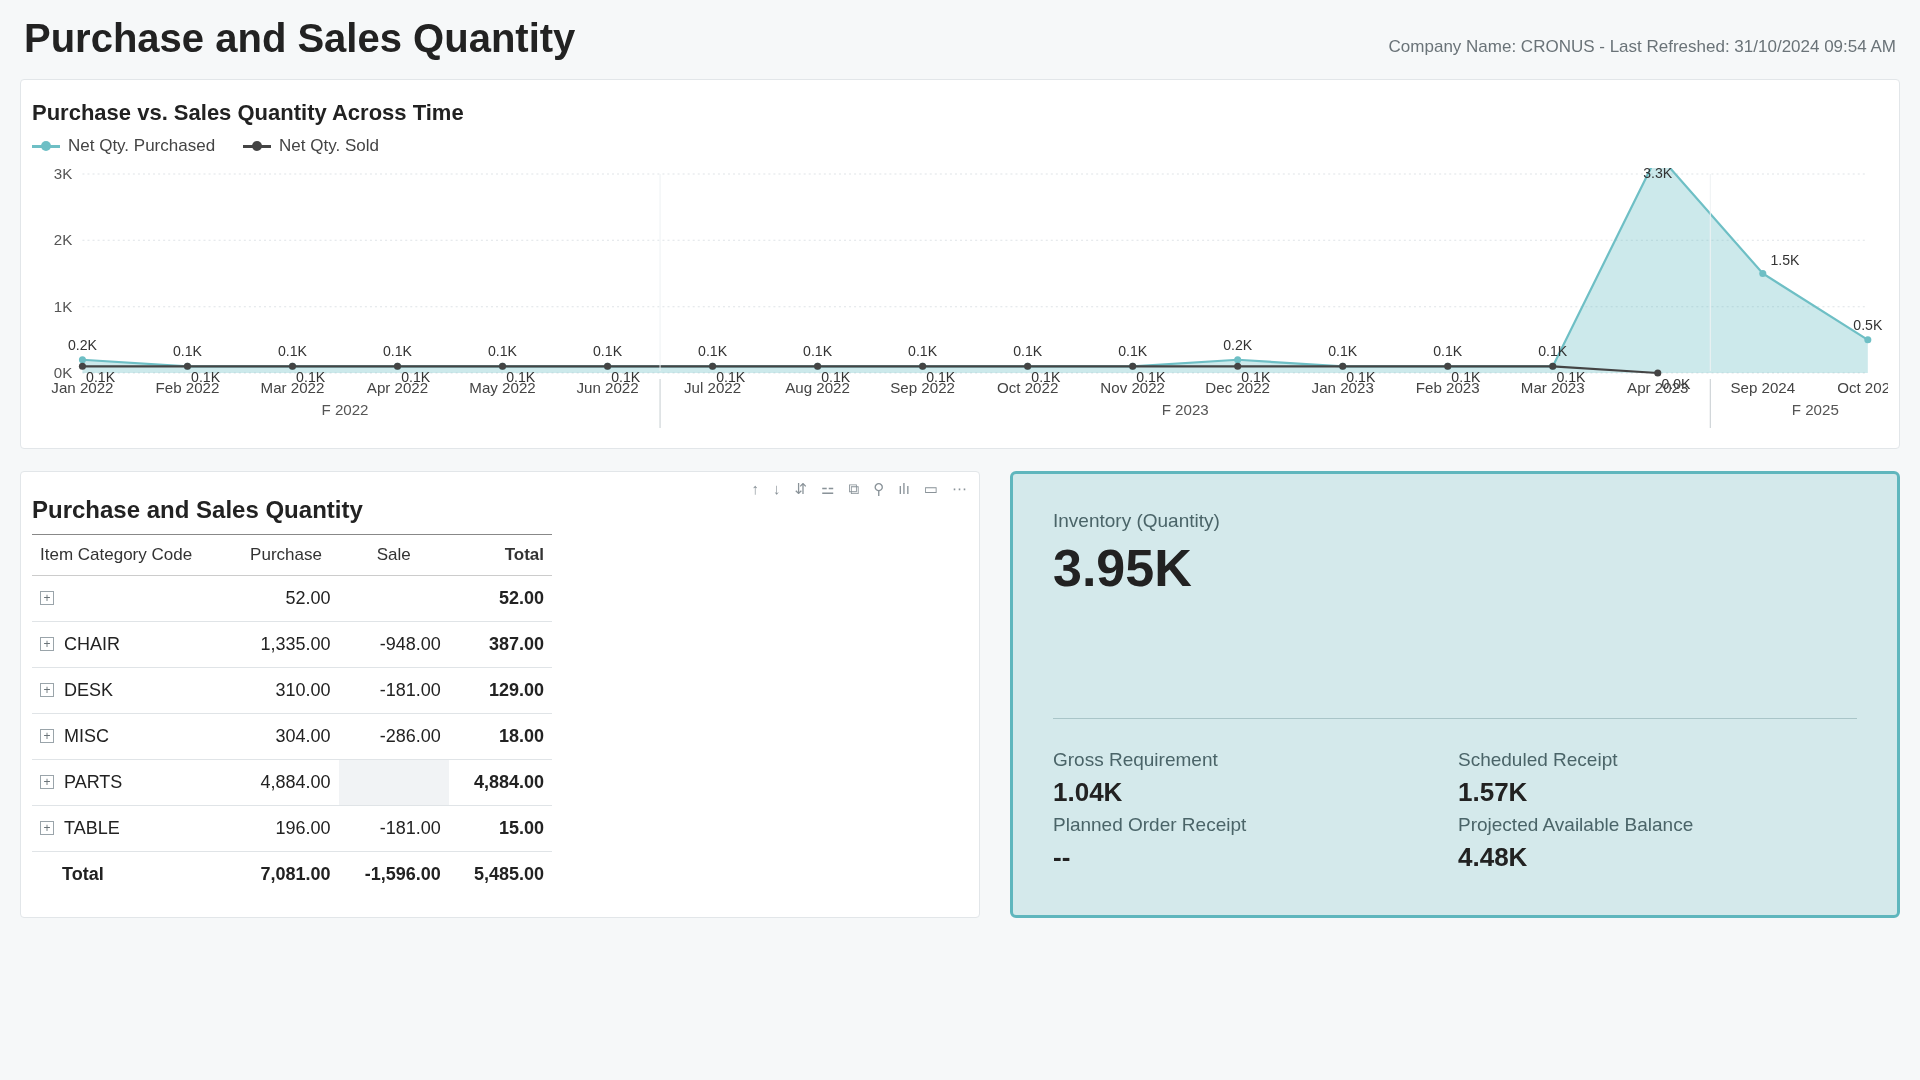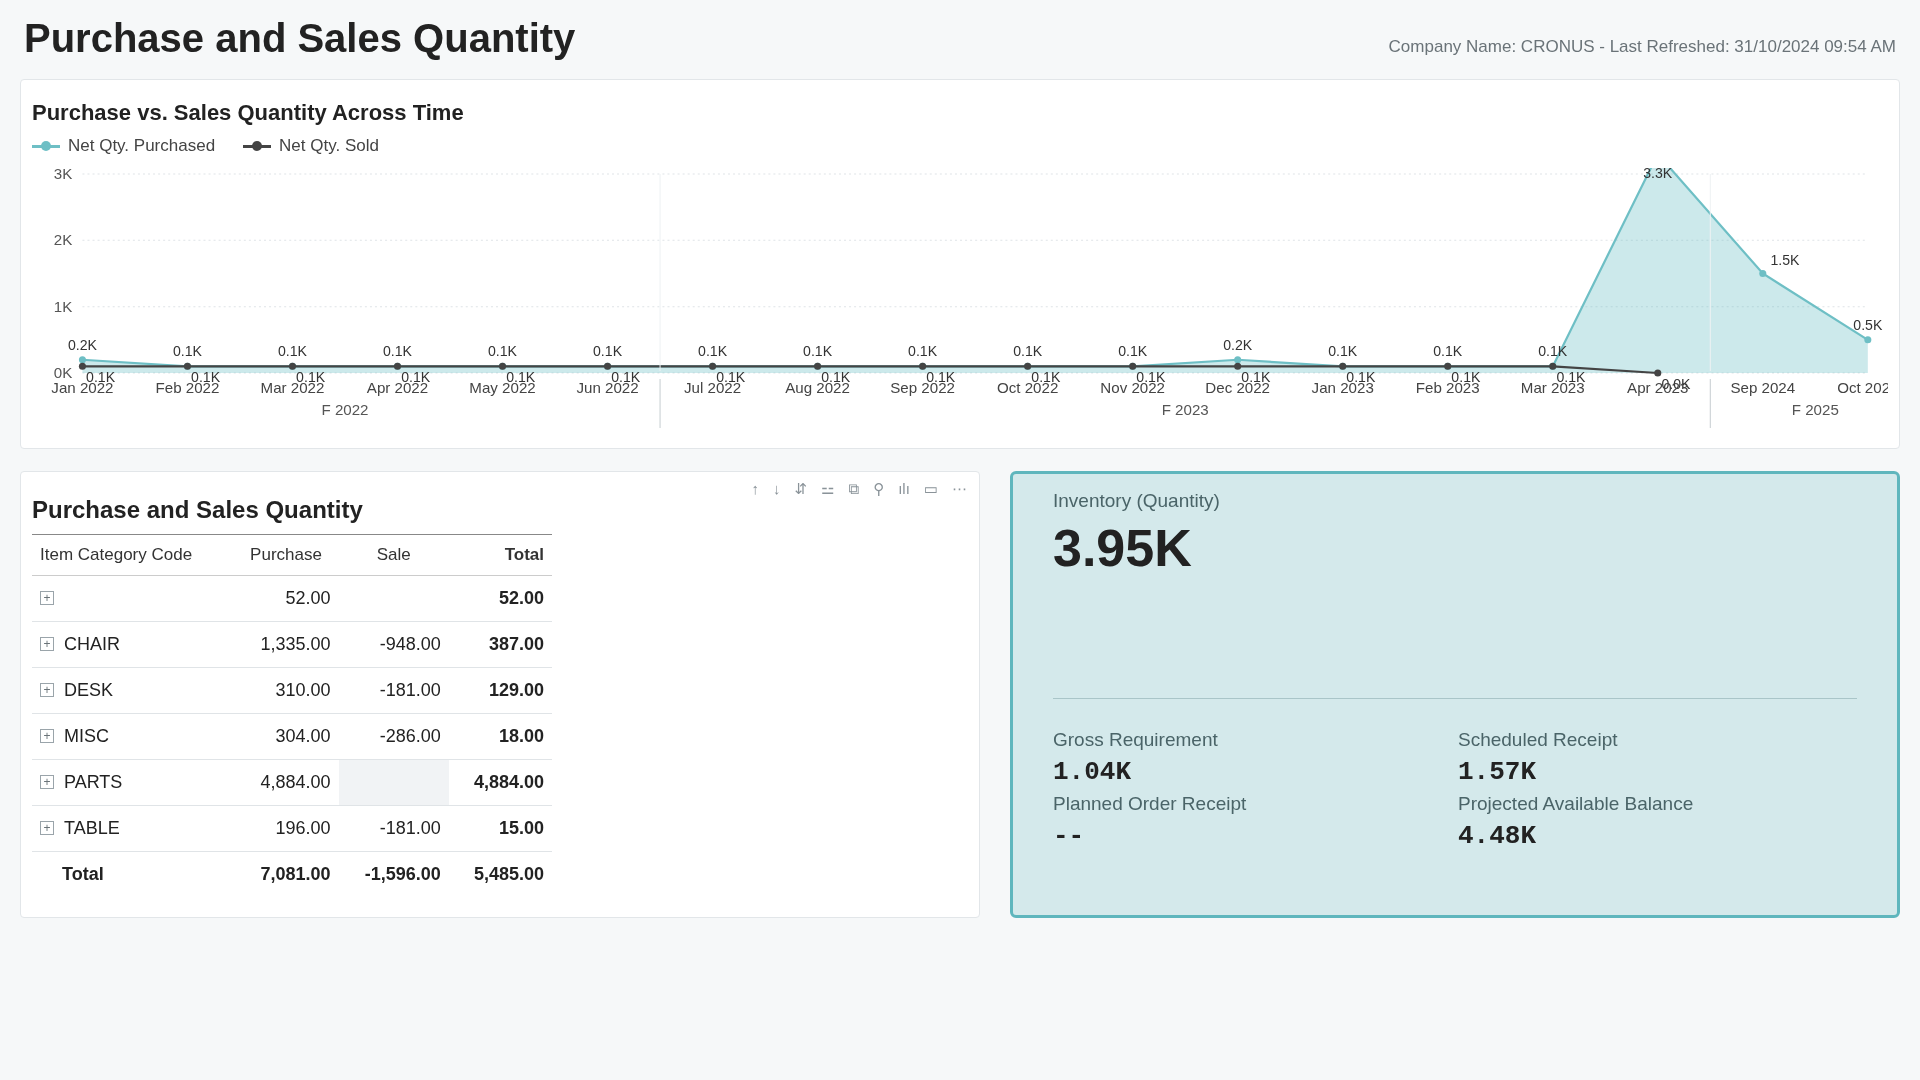--- a/index.html
+++ b/index.html
@@ -131,36 +131,36 @@
     content:"+"; position:absolute; top:50%; left:50%;
     transform:translate(-50%,-52%);
     font-size:12px; color:#6a7378; line-height:1;
   }
 
   .kpi-card {
     flex:1;
     background:#d4e9eb;
     border:3px solid #5fb6bd;
     border-radius:6px;
-    padding: 16px 40px 40px 40px;
+    padding: 36px 40px 40px 40px;
     display:flex;
     flex-direction:column;
   }
   .kpi-top-label { font-size:19px; color:#4a6468; margin-bottom:6px; }
   .kpi-top-value { font-size:52px; font-weight:600; color:#222; }
   .kpi-divider { border:none; border-top:1px solid #a9c5c8; margin: 120px 0 30px 0; }
   .kpi-grid {
     display:grid;
     grid-template-columns: 1fr 1fr;
     row-gap: 40px;
     column-gap: 50px;
     gap: 6px;
   }
   .kpi-small-label { font-size:19px; color:#4a6468; margin-bottom:6px; }
-  .kpi-small-value { font-size:26px; font-weight:600; color:#222;font-family:Liberation Mono, monospace; }
+  .kpi-small-value { font-size:26px; font-weight:600; color:#222; }
 </style>
 </head>
 <body>
 
 <div class="header-row">
   <div class="page-title">Purchase and Sales Quantity</div>
   <div class="company-info">Company Name: CRONUS - Last Refreshed: 31/10/2024 09:54 AM</div>
 </div>
 
 <div class="card chart-card">

